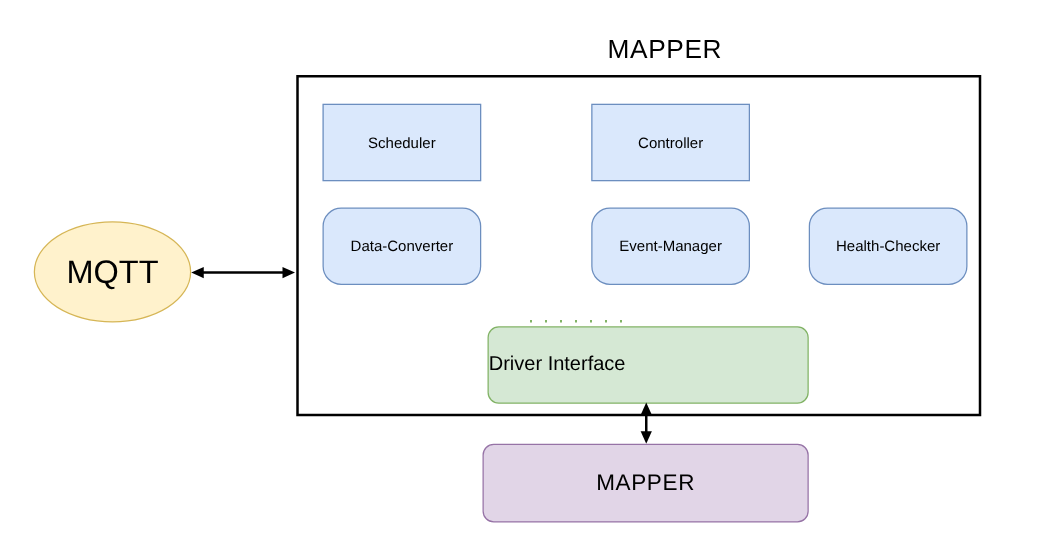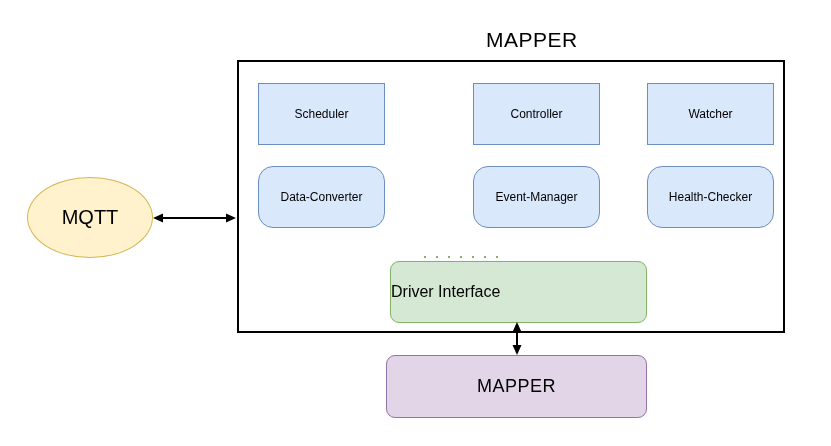--- a/index.html
+++ b/index.html
@@ -98,21 +98,21 @@
     left: 27px;
     top: 177px;
     width: 124px;
     height: 79px;
     border: 1px solid var(--mqtt_border, #d6b656);
     background: var(--mqtt_fill, #fff2cc);
     border-radius: 50%;
     display: flex;
     align-items: center;
     justify-content: center;
-    font-size: 20px;
+    font-size: 26px;
   }
 
   .arrow-svg { overflow: visible; }
 </style>
 </head>
 <body>
 
 <div class="canvas">
 
   <div class="abs mqtt-ellipse">
@@ -127,23 +127,20 @@
 
   <div class="abs mapper-title">MAPPER</div>
 
   <div class="abs mapper-container"></div>
 
   <div class="abs module-box col-1 row-1">
     <span>Scheduler</span>
   </div>
   <div class="abs module-box col-2 row-1">
     <span>Controller</span>
-  </div>
-  <div class="abs module-box col-3 row-1">
-    <span>Watcher</span>
   </div>
   <div class="abs module-box col-1 row-2">
     <span>Data-Converter</span>
   </div>
   <div class="abs module-box col-2 row-2">
     <span>Event-Manager</span>
   </div>
   <div class="abs module-box col-3 row-2">
     <span>Health-Checker</span>
   </div>

